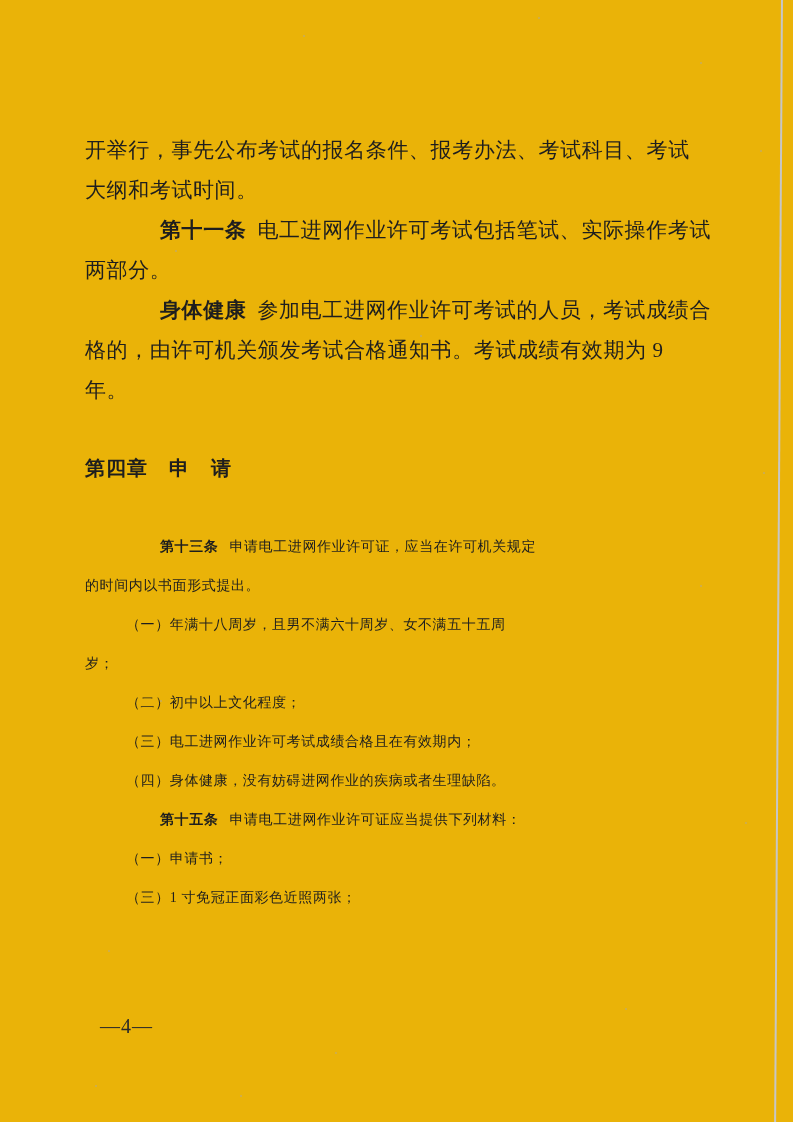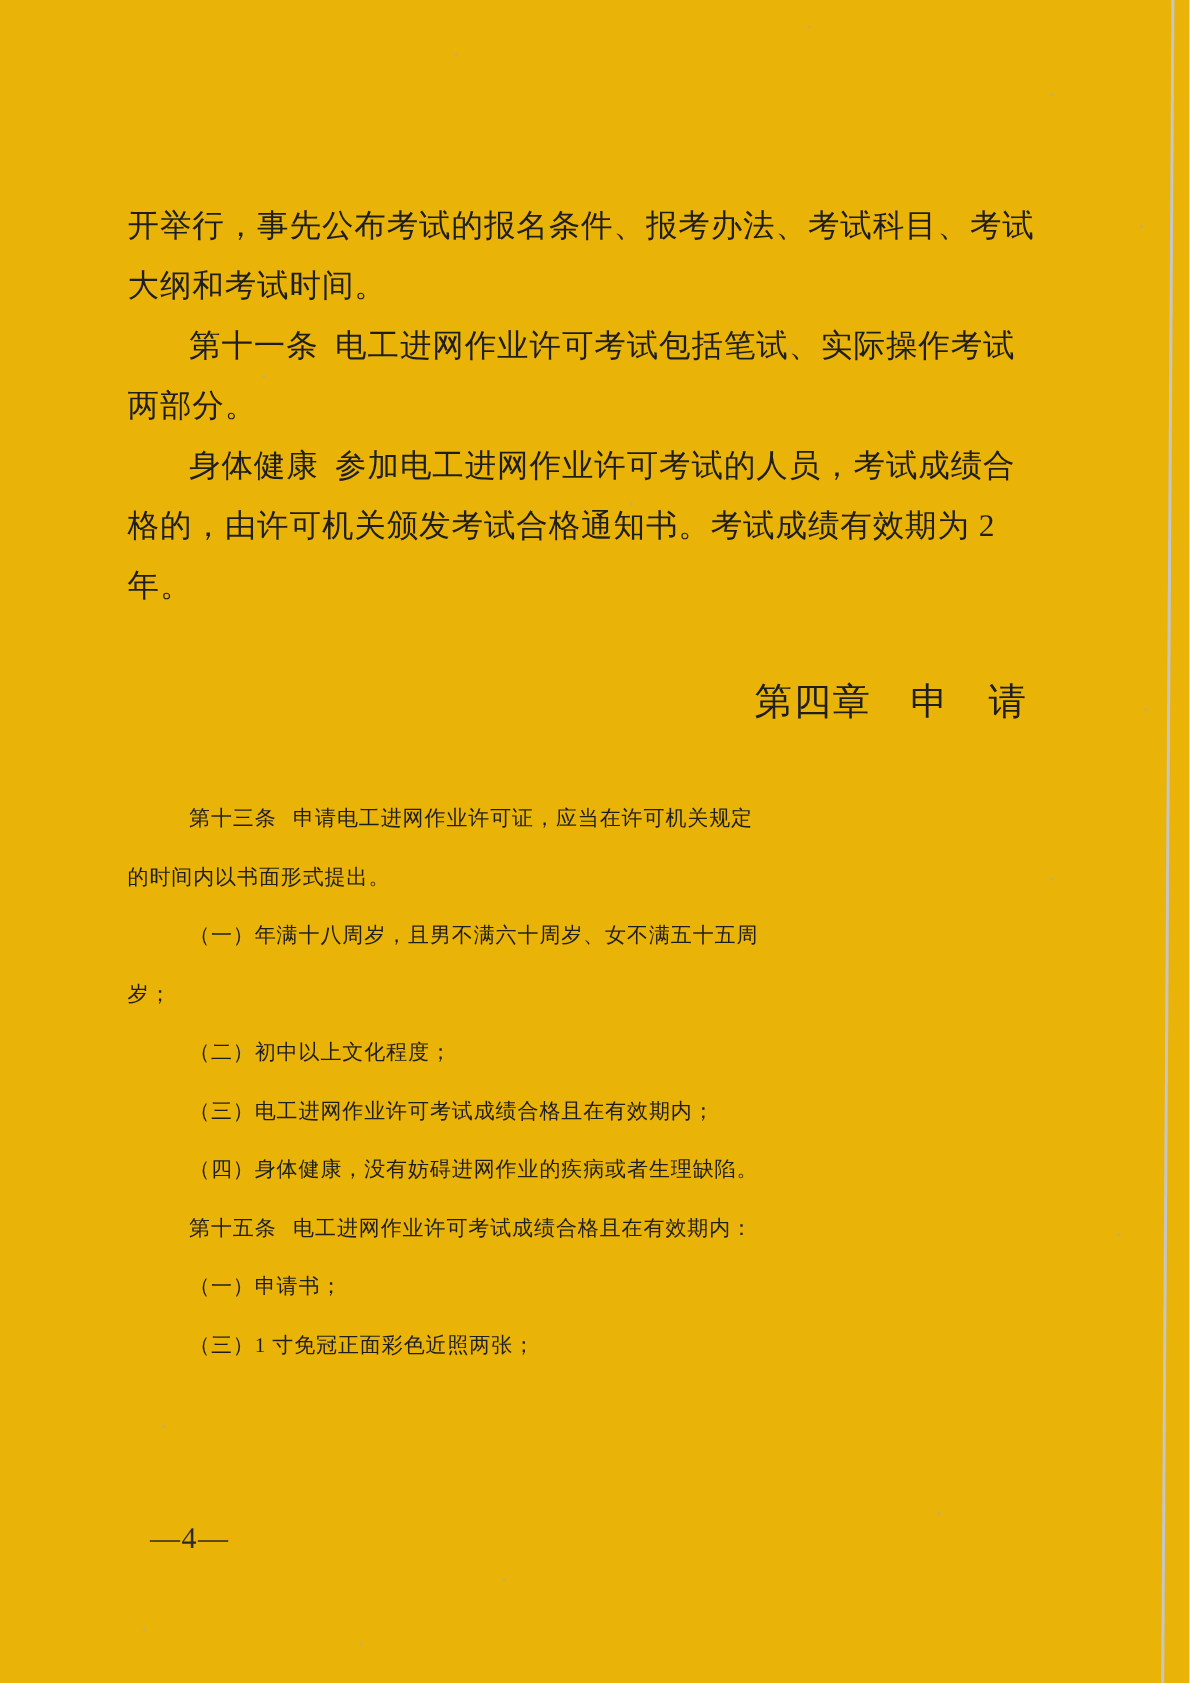--- a/index.html
+++ b/index.html
@@ -55,32 +55,33 @@
     height: 39px;
     line-height: 39px;
     font-size: 14px;
     letter-spacing: 0.6px;
     white-space: nowrap;
   }
   .indent {
     padding-left: 41px;
   }
   .art {
-    font-weight: 400;
+    font-weight: 700;
     margin-right: 11px;
+    margin-left: 34px;
   }
   .chapter {
     margin: 0;
     height: 43px;
     line-height: 43px;
     margin-top: 37px;
     margin-bottom: 37px;
-    text-align: right;
-    font-size: 25px;
-    font-weight: 400;
+    text-align: left;
+    font-size: 20px;
+    font-weight: 700;
     letter-spacing: 1px;
   }
   .pagenum {
     position: absolute;
     left: 100px;
     top: 1015px;
     font-size: 20px;
     letter-spacing: 1px;
     color: #2a2a2a;
   }
@@ -110,35 +111,35 @@
   <i class="speck" style="left:240px;top:1095px"></i>
 
   <main class="content">
 
     <section class="block1">
       <p class="line"><span>开举行，事先公布考试的报名条件、报考办法、考试科目、考试</span></p>
       <p class="line"><span>大纲和考试时间。</span></p>
       <p class="line indent"><b class="art">第十一条</b><span>电工进网作业许可考试包括笔试、实际操作考试</span></p>
       <p class="line"><span>两部分。</span></p>
       <p class="line indent"><b class="art">身体健康</b><span>参加电工进网作业许可考试的人员，考试成绩合</span></p>
-      <p class="line"><span>格的，由许可机关颁发考试合格通知书。考试成绩有效期为 2</span></p>
+      <p class="line"><span>格的，由许可机关颁发考试合格通知书。考试成绩有效期为 9</span></p>
       <p class="line"><span>年。</span></p>
     </section>
 
     <h2 class="chapter">第四章　申　请</h2>
 
     <section class="block2">
       <p class="line indent"><b class="art">第十三条</b><span>申请电工进网作业许可证，应当在许可机关规定</span></p>
       <p class="line"><span>的时间内以书面形式提出。</span></p>
       <p class="line indent"><span>（一）年满十八周岁，且男不满六十周岁、女不满五十五周</span></p>
       <p class="line"><span>岁；</span></p>
       <p class="line indent"><span>（二）初中以上文化程度；</span></p>
       <p class="line indent"><span>（三）电工进网作业许可考试成绩合格且在有效期内；</span></p>
       <p class="line indent"><span>（四）身体健康，没有妨碍进网作业的疾病或者生理缺陷。</span></p>
-      <p class="line indent"><b class="art">第十五条</b><span>电工进网作业许可考试成绩合格且在有效期内：</span></p>
+      <p class="line indent"><b class="art">第十五条</b><span>申请电工进网作业许可证应当提供下列材料：</span></p>
       <p class="line indent"><span>（一）申请书；</span></p>
       <p class="line indent"><span>（三）1 寸免冠正面彩色近照两张；</span></p>
     </section>
 
   </main>
 
   <span class="pagenum">—4—</span>
 
 </div>
 

